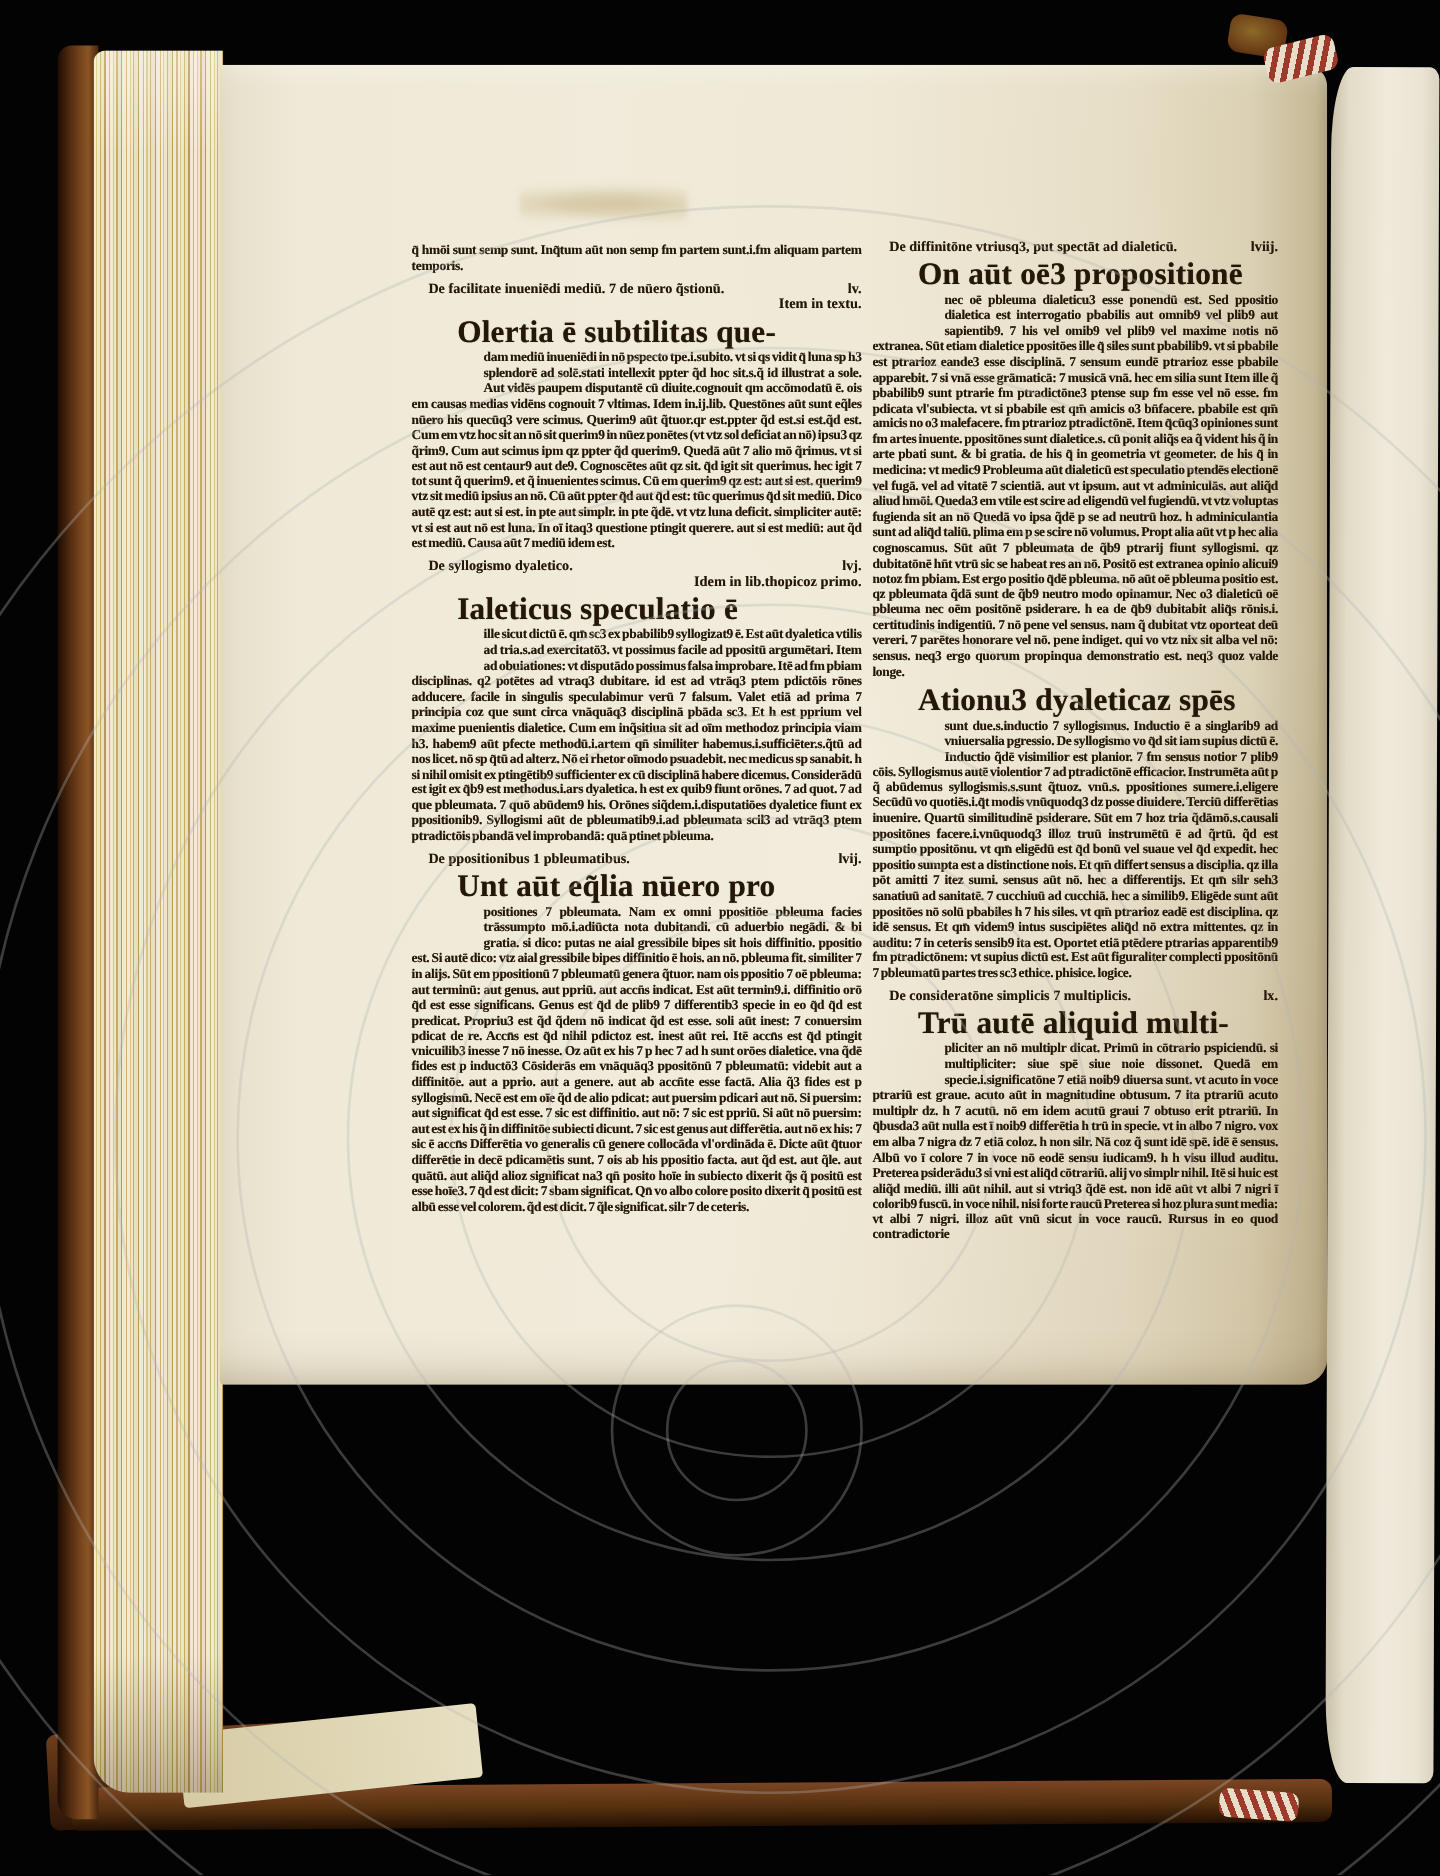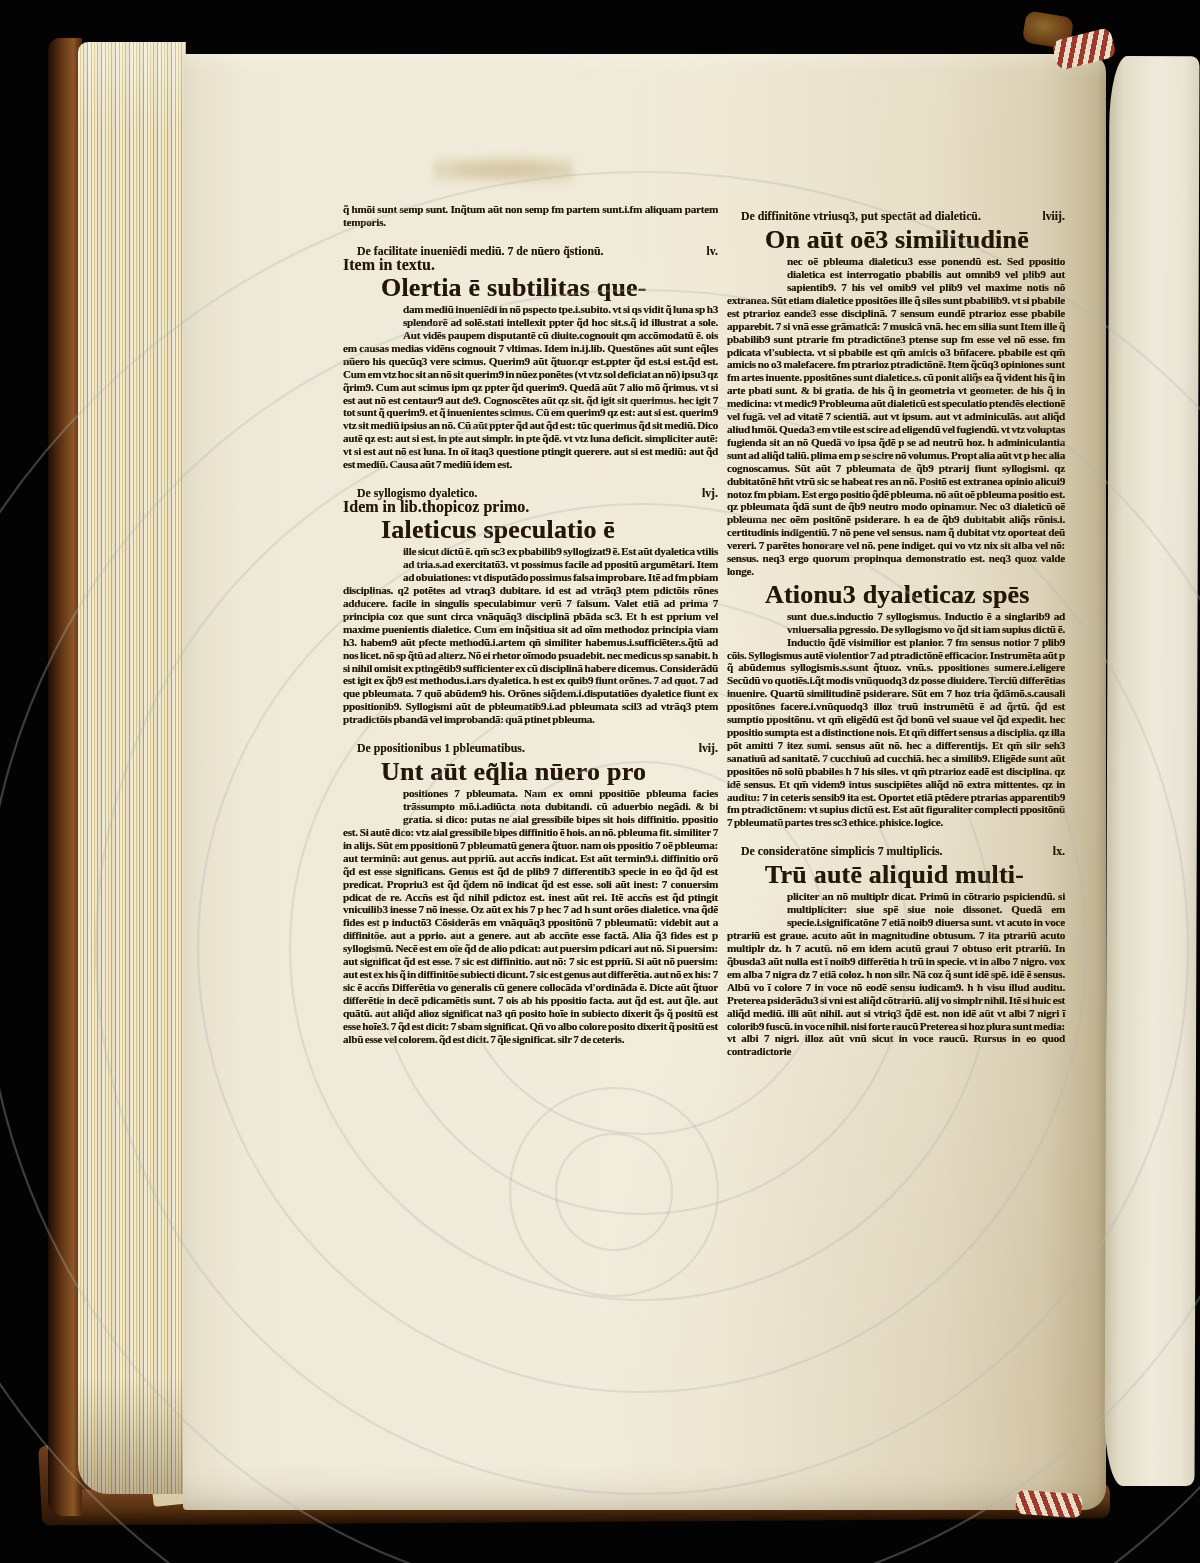--- a/index.html
+++ b/index.html
@@ -17,21 +17,21 @@
     border-radius:6px 10px 10px 6px;}
   .deckle-corner{position:absolute;left:150px;top:1432px;width:250px;height:62px;
     background:linear-gradient(90deg,#d6cba4,#e7dfc2);transform:rotate(-6deg);border-radius:4px;}
   .fore-edge{position:absolute;left:78px;top:42px;width:108px;height:1452px;
     background:
       linear-gradient(180deg,rgba(255,255,250,.25),rgba(0,0,0,0) 6%,rgba(0,0,0,0) 92%,rgba(90,70,30,.35)),
       repeating-linear-gradient(90deg,
         #f2ebd4 0 2px,#d8c585 2px 3px,#efe6c9 3px 5px,#c7ab60 5px 6px,
         #e9e0c3 6px 9px,#b79a50 9px 10px,#f0e9d2 10px 13px,#cdb269 13px 14px);
     border-radius:10px 0 0 30px;}
-  .page-main{position:absolute;left:183px;top:54px;width:923px;height:1456px;
+  .page-main{position:absolute;left:183px;top:54px;width:923px;height:1100px;
     background:
       radial-gradient(ellipse at 88% 8%,rgba(205,185,135,.14),rgba(0,0,0,0) 42%),
       radial-gradient(ellipse at 96% 96%,rgba(165,135,80,.20),rgba(0,0,0,0) 38%),
       linear-gradient(90deg,#e6dfca 0%,#efe9d8 7%,#f1ecdb 58%,#eae3cf 82%,#ddd4bb 93%,#c4b898 99%,#ab9e7e 100%);
     box-shadow:inset 0 -28px 40px -28px rgba(110,90,50,.45), inset 0 18px 30px -24px rgba(255,255,248,.8);
     border-radius:3px 18px 22px 4px;}
   .page-facing{position:absolute;left:1107px;top:56px;width:90px;height:1430px;
     background:linear-gradient(90deg,#c9c1a8 0%,#e2dcc8 16%,#efeadb 52%,#e9e4d3 84%,#d9d3c0 100%);
     border-radius:18px 8px 8px 18px / 70px 10px 10px 70px;transform:rotate(0.2deg);}
   .endband-top{position:absolute;left:1054px;top:34px;width:60px;height:30px;
@@ -50,24 +50,24 @@
       radial-gradient(ellipse at 88% 55%,rgba(168,138,70,.4),rgba(0,0,0,0) 58%);
     filter:blur(3px);opacity:.55;}
 
   
   .col{position:absolute;color:#241708;}
   .col-left{left:160px;top:149px;width:375px;}
   .col-right{left:544px;top:140px;width:338px;}
   .body-text{font-weight:700;font-size:11.2px;line-height:12.9px;text-align:justify;
     letter-spacing:-0.25px;word-spacing:-1px;text-shadow:0 0 .4px rgba(36,23,8,.55);}
   .rubric{position:relative;font-weight:700;font-size:11.8px;line-height:13.2px;
-    margin-top:16px;padding-left:14px;padding-right:34px;text-shadow:0 0 .4px rgba(36,23,8,.5);}
+    margin-top:5px;padding-left:14px;padding-right:34px;text-shadow:0 0 .4px rgba(36,23,8,.5);}
   .rubric.gap{margin-top:16px;}
   .rubric-num{position:absolute;right:0;bottom:0;text-align:right;}
-  .note{font-weight:700;font-size:16px;line-height:13.2px;text-align:left;
+  .note{font-weight:700;font-size:12px;line-height:13.2px;text-align:right;
     text-shadow:0 0 .4px rgba(36,23,8,.5);}
   .section{margin-top:1px;}
   .incipit{font-weight:700;font-size:26px;line-height:31px;letter-spacing:.2px;
     margin-left:38px;white-space:nowrap;text-shadow:0 0 .6px rgba(36,23,8,.7);}
   .indent-float{float:left;width:60px;height:26px;}
 
   
   .watermark{position:absolute;left:0;top:0;pointer-events:none;}
 </style>
 </head>
@@ -98,21 +98,21 @@
         </div>
         <div class="rubric"><span class="rubric-text">De ppositionibus 1 pbleumatibus.</span><span class="rubric-num">lvij.</span></div>
         <div class="section">
           <div class="incipit">Unt aūt eq̃lia nūero pro</div>
           <div class="body-text sec-body"><span class="indent-float"></span>positiones 7 pbleumata. Nam ex omni ppositiōe pbleuma facies trāssumpto mō.i.adiūcta nota dubitandi. cū aduerbio negādi. &amp; bi gratia. si dico: putas ne aial gressibile bipes sit hois diffinitio. ppositio est. Si autē dico: vtz aial gressibile bipes diffinitio ē hois. an nō. pbleuma fit. similiter 7 in alijs. Sūt em ppositionū 7 pbleumatū genera q̃tuor. nam ois ppositio 7 oē pbleuma: aut terminū: aut genus. aut ppriū. aut accn̄s indicat. Est aūt termin9.i. diffinitio orō q̃d est esse significans. Genus est q̃d de plib9 7 differentib3 specie in eo q̃d q̃d est predicat. Propriu3 est q̃d q̃dem nō indicat q̃d est esse. soli aūt inest: 7 conuersim pdicat de re. Accn̄s est q̃d nihil pdictoz est. inest aūt rei. Itē accn̄s est q̃d ptingit vnicuilib3 inesse 7 nō inesse. Oz aūt ex his 7 p hec 7 ad h sunt orōes dialetice. vna q̃dē fides est p inductō3 Cōsiderās em vnāquāq3 ppositōnū 7 pbleumatū: videbit aut a diffinitōe. aut a pprio. aut a genere. aut ab accn̄te esse factā. Alia q̃3 fides est p syllogismū. Necē est em oīe q̃d de alio pdicat: aut puersim pdicari aut nō. Si puersim: aut significat q̃d est esse. 7 sic est diffinitio. aut nō: 7 sic est ppriū. Si aūt nō puersim: aut est ex his q̃ in diffinitōe subiecti dicunt. 7 sic est genus aut differētia. aut nō ex his: 7 sic ē accn̄s Differētia vo generalis cū genere collocāda vl'ordināda ē. Dicte aūt q̃tuor differētie in decē pdicamētis sunt. 7 ois ab his ppositio facta. aut q̃d est. aut q̃le. aut quātū. aut aliq̃d alioz significat na3 qn̄ posito hoīe in subiecto dixerit q̃s q̃ positū est esse hoīe3. 7 q̃d est dicit: 7 sbam significat. Qn̄ vo albo colore posito dixerit q̃ positū est albū esse vel colorem. q̃d est dicit. 7 q̃le significat. silr 7 de ceteris.</div>
         </div>
       </div>
     <div class="col col-right">
         <div class="rubric"><span class="rubric-text">De diffinitōne vtriusq3, put spectāt ad dialeticū.</span><span class="rubric-num">lviij.</span></div>
         <div class="section">
-          <div class="incipit">On aūt oē3 similitudinē</div>
+          <div class="incipit">On aūt oē3 propositionē</div>
           <div class="body-text sec-body"><span class="indent-float"></span>nec oē pbleuma dialeticu3 esse ponendū est. Sed ppositio dialetica est interrogatio pbabilis aut omnib9 vel plib9 aut sapientib9. 7 his vel omib9 vel plib9 vel maxime notis nō extranea. Sūt etiam dialetice ppositōes ille q̃ siles sunt pbabilib9. vt si pbabile est ptrarioz eande3 esse disciplinā. 7 sensum eundē ptrarioz esse pbabile apparebit. 7 si vnā esse grāmaticā: 7 musicā vnā. hec em silia sunt Item ille q̃ pbabilib9 sunt ptrarie fm ptradictōne3 ptense sup fm esse vel nō esse. fm pdicata vl'subiecta. vt si pbabile est qm̄ amicis o3 bn̄facere. pbabile est qm̄ amicis no o3 malefacere. fm ptrarioz ptradictōnē. Item q̃cūq3 opiniones sunt fm artes inuente. ppositōnes sunt dialetice.s. cū ponit aliq̃s ea q̃ vident his q̃ in arte pbati sunt. &amp; bi gratia. de his q̃ in geometria vt geometer. de his q̃ in medicina: vt medic9 Probleuma aūt dialeticū est speculatio ptendēs electionē vel fugā. vel ad vitatē 7 scientiā. aut vt ipsum. aut vt adminiculās. aut aliq̃d aliud hmōi. Queda3 em vtile est scire ad eligendū vel fugiendū. vt vtz voluptas fugienda sit an nō Quedā vo ipsa q̃dē p se ad neutrū hoz. h adminiculantia sunt ad aliq̃d taliū. plima em p se scire nō volumus. Propt alia aūt vt p hec alia cognoscamus. Sūt aūt 7 pbleumata de q̃b9 ptrarij fiunt syllogismi. qz dubitatōnē hn̄t vtrū sic se habeat res an nō. Positō est extranea opinio alicui9 notoz fm pbiam. Est ergo positio q̃dē pbleuma. nō aūt oē pbleuma positio est. qz pbleumata q̃dā sunt de q̃b9 neutro modo opinamur. Nec o3 dialeticū oē pbleuma nec oēm positōnē psiderare. h ea de q̃b9 dubitabit aliq̃s rōnis.i. certitudinis indigentiū. 7 nō pene vel sensus. nam q̃ dubitat vtz oporteat deū vereri. 7 parētes honorare vel nō. pene indiget. qui vo vtz nix sit alba vel nō: sensus. neq3 ergo quorum propinqua demonstratio est. neq3 quoz valde longe.</div>
         </div>
         <div class="section">
           <div class="incipit">Ationu3 dyaleticaz spēs</div>
           <div class="body-text sec-body"><span class="indent-float"></span>sunt due.s.inductio 7 syllogismus. Inductio ē a singlarib9 ad vniuersalia pgressio. De syllogismo vo q̃d sit iam supius dictū ē. Inductio q̃dē visimilior est planior. 7 fm sensus notior 7 plib9 cōis. Syllogismus autē violentior 7 ad ptradictōnē efficacior. Instrumēta aūt p q̃ abūdemus syllogismis.s.sunt q̃tuoz. vnū.s. ppositiones sumere.i.eligere Secūdū vo quotiēs.i.q̃t modis vnūquodq3 dz posse diuidere. Terciū differētias inuenire. Quartū similitudinē psiderare. Sūt em 7 hoz tria q̃dāmō.s.causali ppositōnes facere.i.vnūquodq3 illoz truū instrumētū ē ad q̃rtū. q̃d est sumptio ppositōnu. vt qm̄ eligēdū est q̃d bonū vel suaue vel q̃d expedit. hec ppositio sumpta est a distinctione nois. Et qm̄ differt sensus a disciplia. qz illa pōt amitti 7 itez sumi. sensus aūt nō. hec a differentijs. Et qm̄ silr seh3 sanatiuū ad sanitatē. 7 cucchiuū ad cucchiā. hec a similib9. Eligēde sunt aūt ppositōes nō solū pbabiles h 7 his siles. vt qm̄ ptrarioz eadē est disciplina. qz idē sensus. Et qm̄ videm9 intus suscipiētes aliq̃d nō extra mittentes. qz in auditu: 7 in ceteris sensib9 ita est. Oportet etiā ptēdere ptrarias apparentib9 fm ptradictōnem: vt supius dictū est. Est aūt figuraliter complecti ppositōnū 7 pbleumatū partes tres sc3 ethice. phisice. logice.</div>
         </div>
         <div class="rubric"><span class="rubric-text">De consideratōne simplicis 7 multiplicis.</span><span class="rubric-num">lx.</span></div>
         <div class="section">
           <div class="incipit">Trū autē aliquid multi-</div>
           <div class="body-text sec-body"><span class="indent-float"></span>pliciter an nō multiplr dicat. Primū in cōtrario pspiciendū. si multipliciter: siue spē siue noie dissonet. Quedā em specie.i.significatōne 7 etiā noib9 diuersa sunt. vt acuto in voce ptrariū est graue. acuto aūt in magnitudine obtusum. 7 ita ptrariū acuto multiplr dz. h 7 acutū. nō em idem acutū graui 7 obtuso erit ptrariū. In q̃busda3 aūt nulla est ī noib9 differētia h trū in specie. vt in albo 7 nigro. vox em alba 7 nigra dz 7 etiā coloz. h non silr. Nā coz q̃ sunt idē spē. idē ē sensus. Albū vo ī colore 7 in voce nō eodē sensu iudicam9. h h visu illud auditu. Preterea psiderādu3 si vni est aliq̃d cōtrariū. alij vo simplr nihil. Itē si huic est aliq̃d mediū. illi aūt nihil. aut si vtriq3 q̃dē est. non idē aūt vt albi 7 nigri ī colorib9 fuscū. in voce nihil. nisi forte raucū Preterea si hoz plura sunt media: vt albi 7 nigri. illoz aūt vnū sicut in voce raucū. Rursus in eo quod contradictorie</div>

